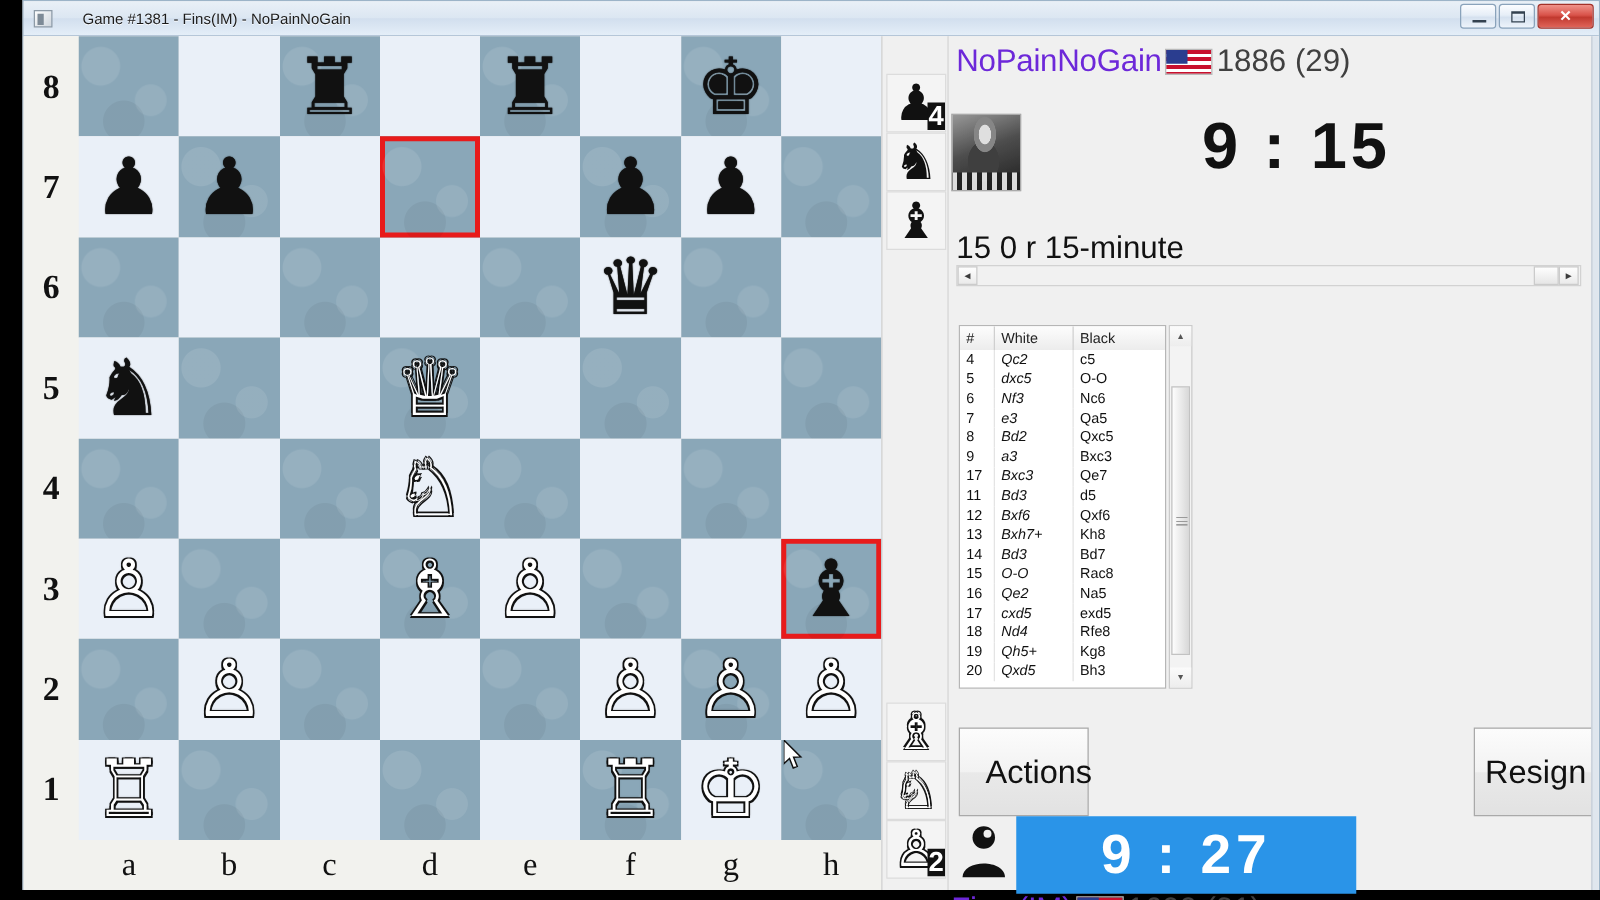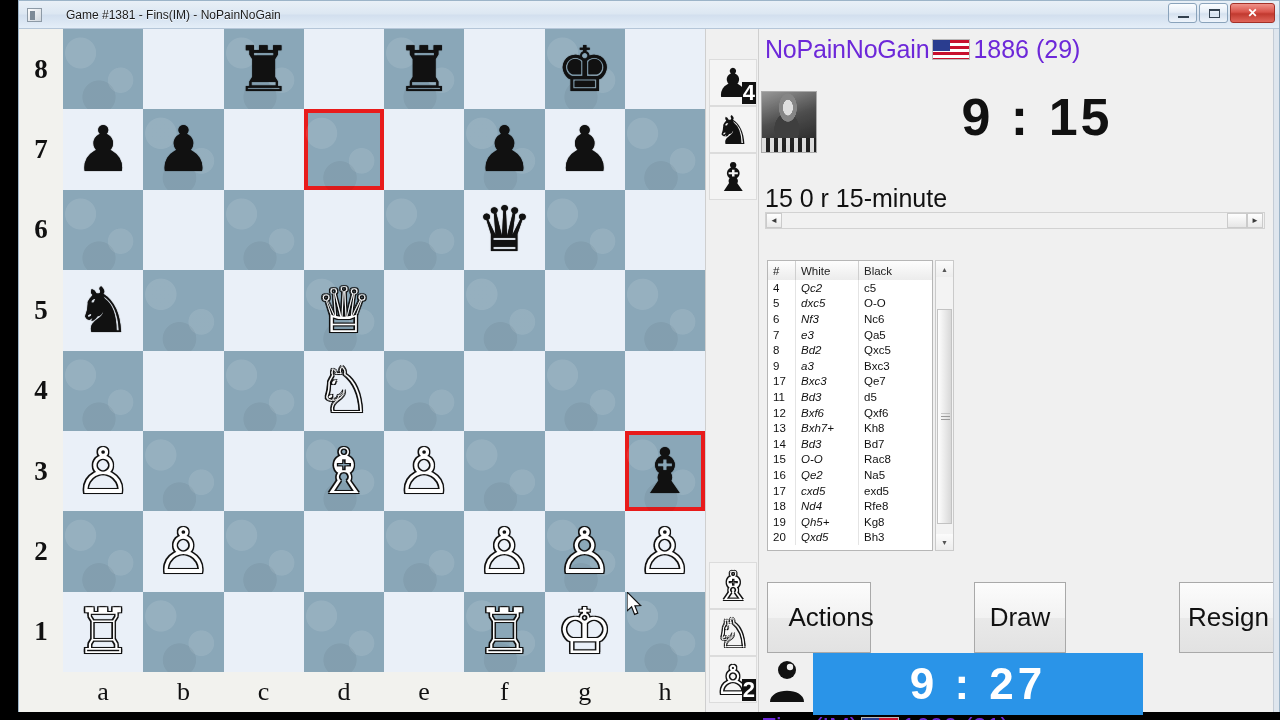--- a/index.html
+++ b/index.html
@@ -144,21 +144,21 @@
     font-family: "Liberation Sans", sans-serif;
   }
 
   
   .panel { flex: 1; position: relative; background: #f0f0f0; }
   .pname-row {
     position: absolute; left: 6px; top: 6px; display: flex; align-items: center;
     white-space: nowrap;
   }
   .pname { font-size: 25px; color: #6d28d9; letter-spacing: -.2px; }
-  .prating { font-size: 25px; color: #6d28d9; }
+  .prating { font-size: 25px; color: #404040; }
   .flag {
     width: 38px; height: 21px; margin: 0 3px; position: relative; flex: none;
     background: repeating-linear-gradient(180deg,#c8102e 0 3px,#ffffff 3px 6px);
     border: 1px solid #b9b9b9;
   }
   .flag:before {
     content:""; position:absolute; left:0; top:0; width:17px; height:11px;
     background:#2a3d8f;
   }
   .avatar {
@@ -258,21 +258,21 @@
   }
   .btn-actions { left: 8px; width: 104px; padding-left: 24px; }
   .btn-draw { left: 215px; width: 92px; }
   .btn-resign { left: 420px; width: 99px; }
 
   
   .silhouette {
     position: absolute; left: 8px; top: 628px; width: 40px; height: 45px;
   }
   .clock-bot {
-    position: absolute; left: 54px; top: 624px; width: 330px; height: 62px;
+    position: absolute; left: 54px; top: 624px; width: 272px; height: 62px;
     background: #2a94e8; display: flex; align-items: center; justify-content: center;
   }
   .clock-bot .t {
     font-size: 44px; font-weight: bold; color: #fff; letter-spacing: 4px;
     font-family: "Liberation Sans", sans-serif;
   }
   .pname-row-bot {
     position: absolute; left: 2px; top: 684px; display: flex; align-items: center;
     white-space: nowrap;
   }
@@ -587,21 +587,20 @@
 
         <div class="vscroll">
           <div class="vs-ar vs-up">▲</div>
           <div class="vs-thumb">
               <span class="vs-grip"></span>
             </div>
           <div class="vs-ar vs-dn">▼</div>
         </div>
 
         <div class="btn btn-actions">Actions</div>
-        <div class="btn btn-draw">Draw</div>
         <div class="btn btn-resign">Resign</div>
 
         <svg class="silhouette" viewBox="0 0 40 45">
           <circle cx="20" cy="13" r="9" fill="#111"></circle>
           <path d="M3 45 C3 30 37 30 37 45 Z" fill="#111"></path>
           <circle cx="23" cy="10" r="3.2" fill="#f0f0f0"></circle>
         </svg>
 
         <div class="clock-bot">
           <span class="t">9 : 27</span>

